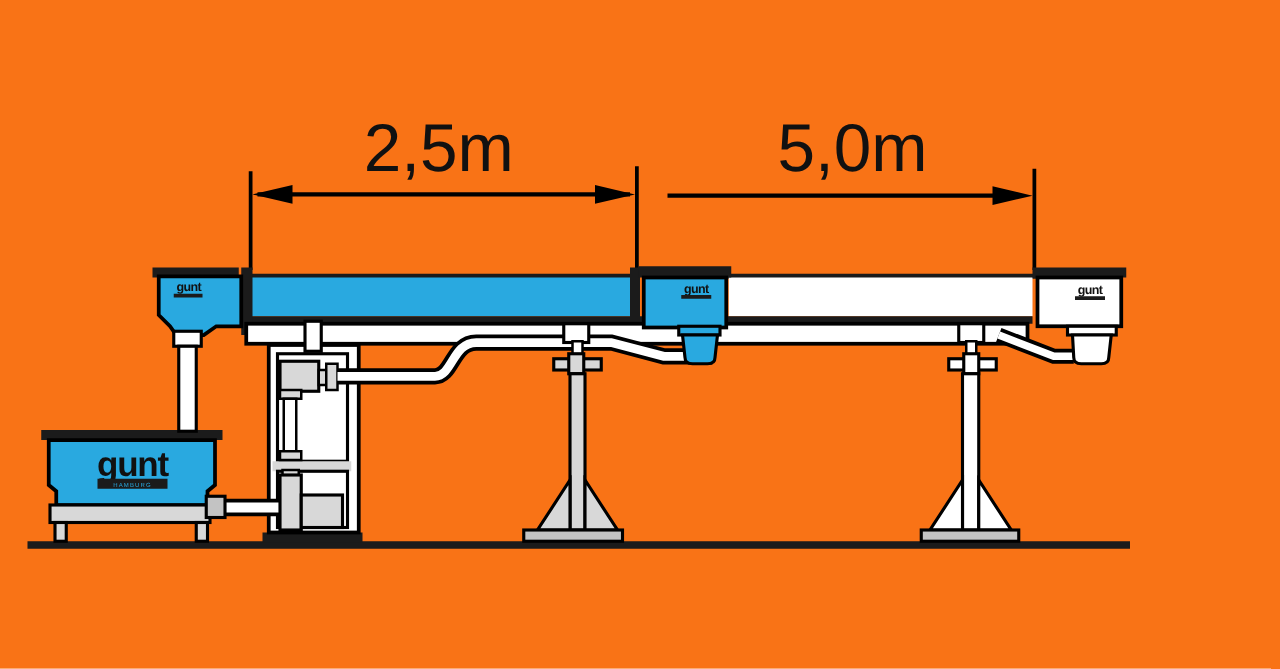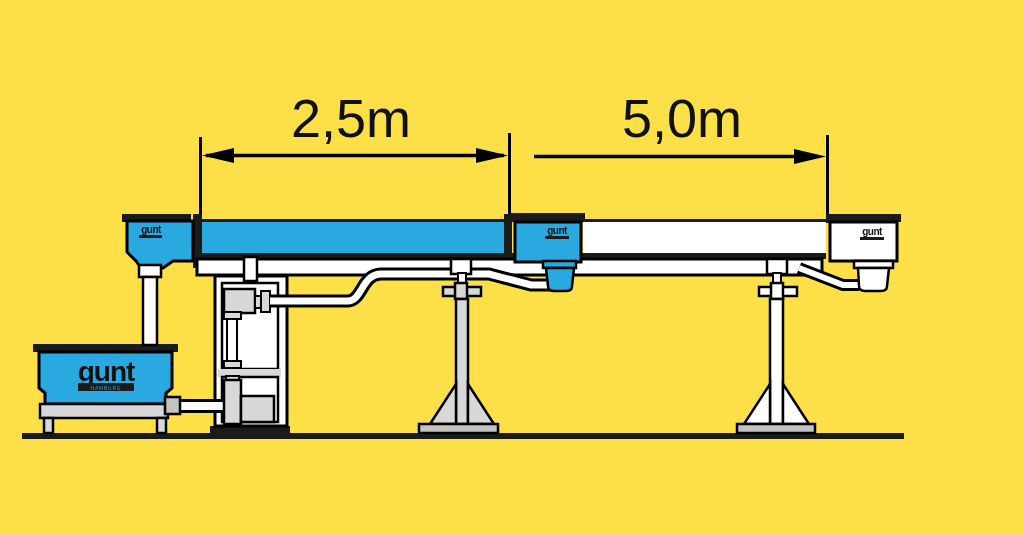--- a/index.html
+++ b/index.html
@@ -1,16 +1,16 @@
 <!DOCTYPE html>
 <html><head>
 <meta charset="utf-8">
 <style>
   html,body{margin:0;padding:0;background:#fff;}
-  .stage{position:relative;width:1024px;height:535px;background:#fde047;overflow:hidden;}
+  .stage{position:relative;width:1024px;height:535px;background:#f97316;overflow:hidden;}
   svg{display:block;}
   svg text{font-family:"Liberation Sans","DejaVu Sans",sans-serif;}
   .water{fill:#29A9E0;}
   .darkfill{fill:#1b1b1b;}
   .whitefill{fill:#ffffff;}
   .grayfill{fill:#d8d8d8;}
   .gray2fill{fill:#c3c3c3;}
   .dim-label{font-size:54px;fill:#111;}
   .logo-lg{font-size:28px;font-weight:bold;letter-spacing:-1px;fill:#111;}
   .logo-sm{font-size:10px;font-weight:bold;letter-spacing:-0.5px;fill:#111;}

